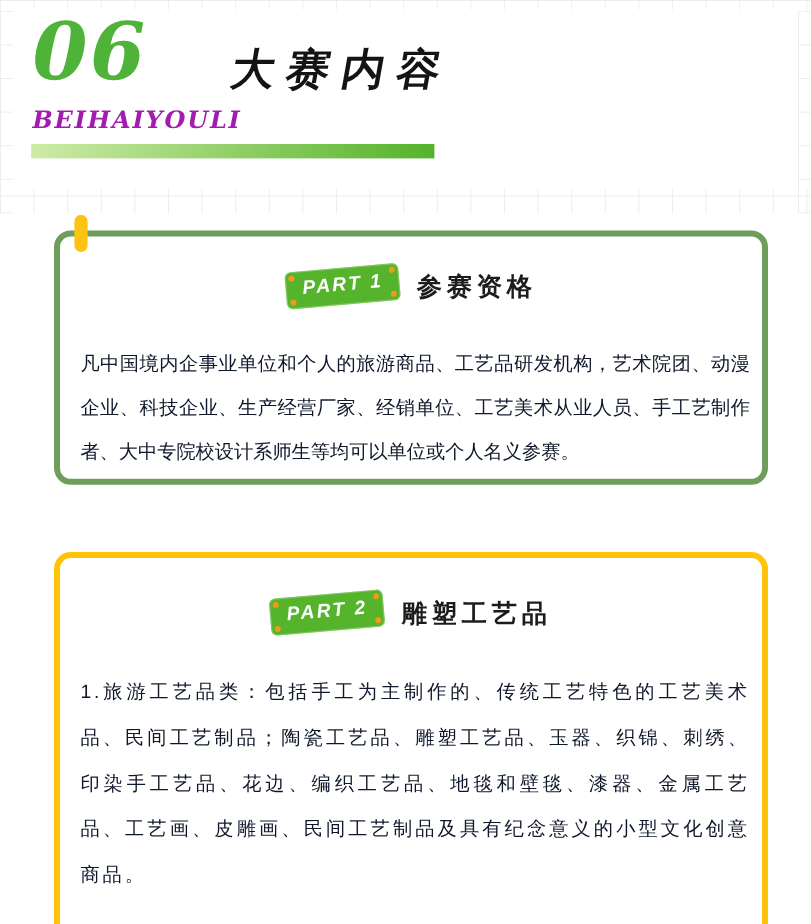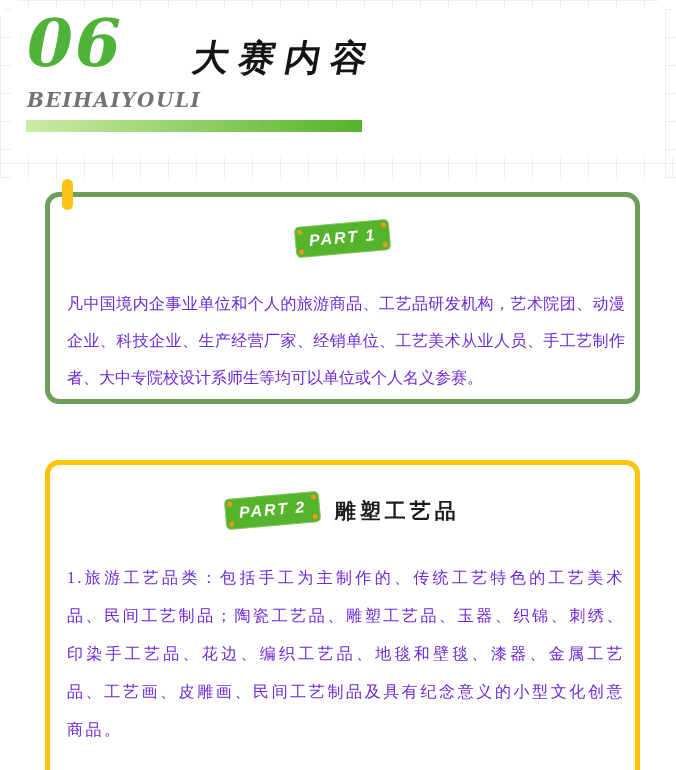--- a/index.html
+++ b/index.html
@@ -7,21 +7,20 @@
   body {
     font-family: "Liberation Sans", "DejaVu Sans", sans-serif;
     width: 676px;
   }
   .page {
     position: relative;
     width: 676px;
     height: 770px;
     background: #ffffff;
     overflow: hidden;
-    border-radius: 22px;
   }
   
   .grid {
     position: absolute;
     background-image:
       linear-gradient(to right, #ededed 1px, transparent 1px),
       linear-gradient(to bottom, #ededed 1px, transparent 1px);
     background-size: 28px 28px;
   }
   .grid-top    { left: 0;   top: 0;   width: 676px; height: 9px;   }
@@ -58,21 +57,21 @@
     transform: skewX(-10deg);
     white-space: nowrap;
   }
   .subtitle {
     position: absolute;
     left: 16px; top: 80px;
     font-family: "DejaVu Serif", "Liberation Serif", serif;
     font-style: italic;
     font-weight: bold;
     font-size: 20px;
-    color: #737373;
+    color: #a21caf;
     letter-spacing: 1.5px;
   }
   .gradient-bar {
     position: absolute;
     left: 15px; top: 112px;
     width: 336px; height: 12px;
     background: linear-gradient(to right, #cdeba6, #55b32b);
   }
 
   
@@ -138,23 +137,22 @@
     font-size: 21px;
     font-weight: bold;
     color: #1c1c1c;
     letter-spacing: 4px;
   }
 
   .body-text {
     margin: 31px 10px 0 17px;
     font-size: 16px;
     line-height: 37px;
-    color: #6d28d9;
+    color: #0f172a;
     text-align: justify;
-    font-family: Liberation Serif, serif;
   }
   .box-yellow .body-text {
     margin-top: 33px;
     letter-spacing: 2.5px;
     line-height: 38px;
   }
   .box-yellow .body-text + .body-text { margin-top: 37px; }
 </style>
 </head>
 <body>
@@ -178,20 +176,21 @@
     <section class="box box-green">
       <div class="corner-pill"></div>
       <div class="badge-row">
         <div class="part-badge">
           <span class="screw tl"></span>
           <span class="screw tr"></span>
           <span class="screw bl"></span>
           <span class="screw br"></span>
           <span>PART 1</span>
         </div>
+        <div class="section-heading">参赛资格</div>
       </div>
       <p class="body-text">凡中国境内企事业单位和个人的旅游商品、工艺品研发机构，艺术院团、动漫企业、科技企业、生产经营厂家、经销单位、工艺美术从业人员、手工艺制作者、大中专院校设计系师生等均可以单位或个人名义参赛。</p>
     </section>
 
     <section class="box box-yellow">
       <div class="badge-row">
         <div class="part-badge">
           <span class="screw tl"></span>
           <span class="screw tr"></span>
           <span class="screw bl"></span>

